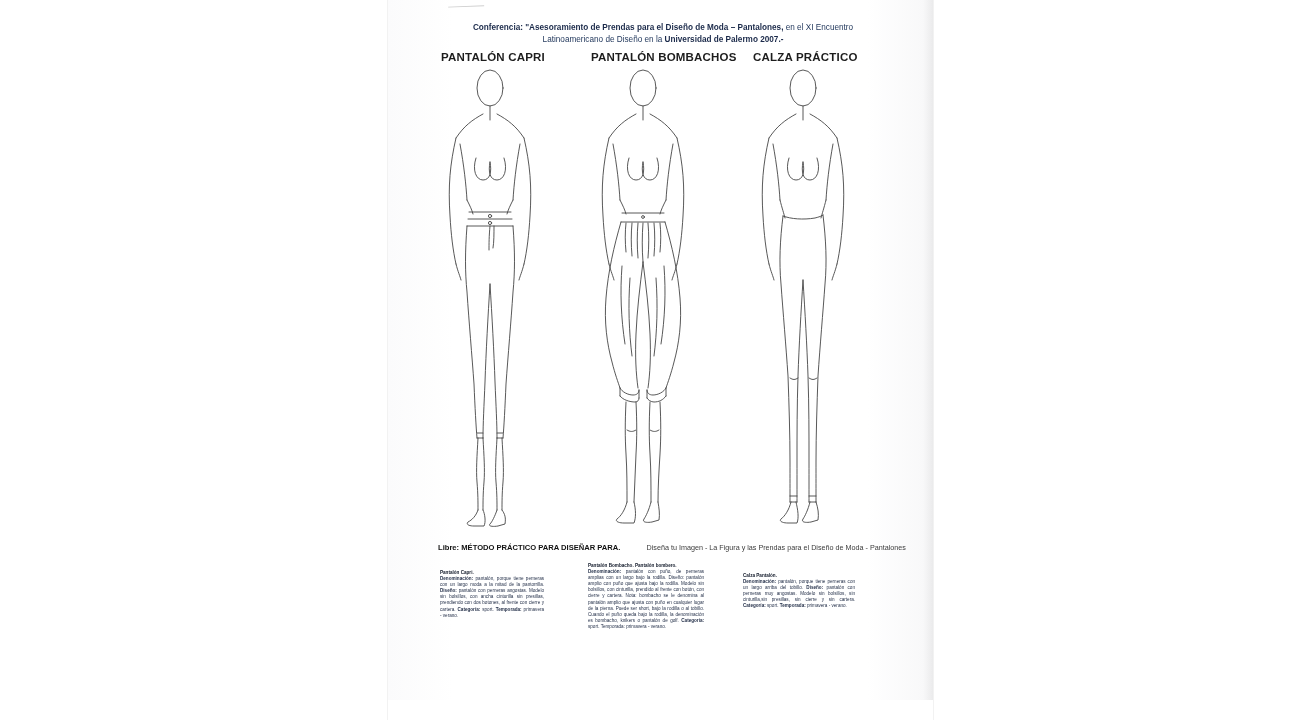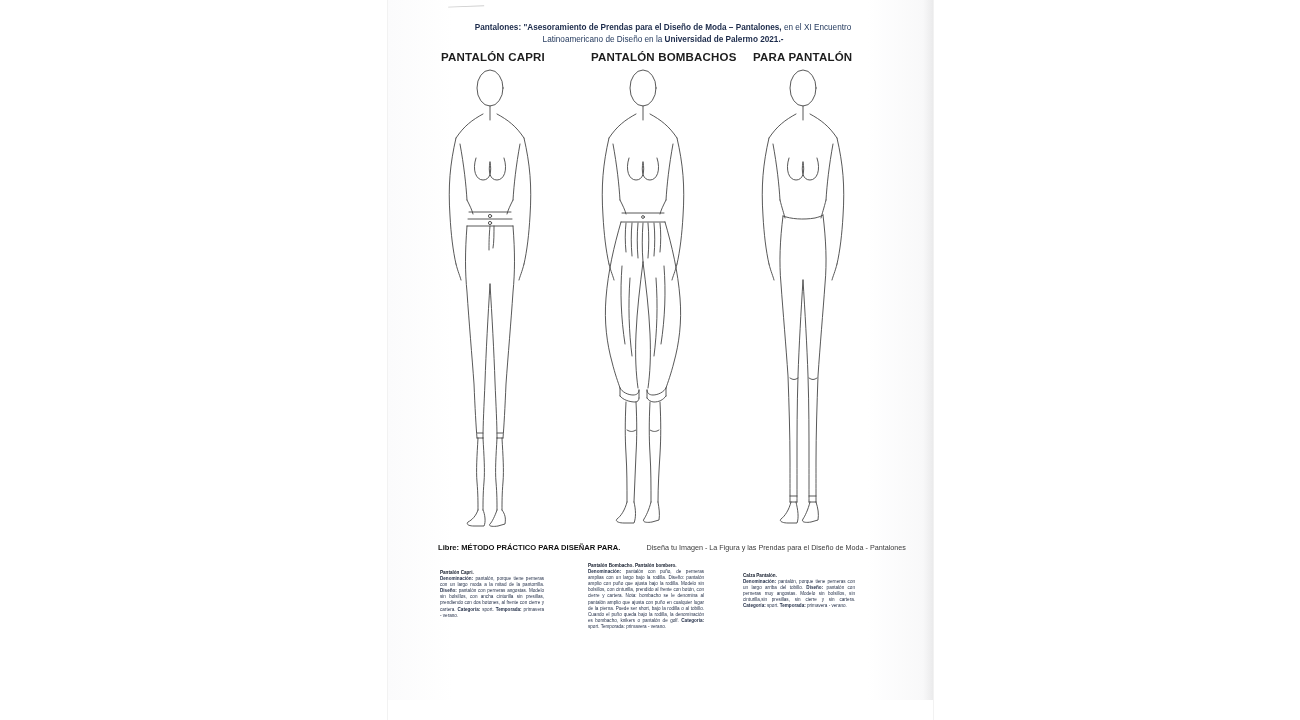--- a/index.html
+++ b/index.html
@@ -145,33 +145,33 @@
 <body>
 
 <div id="page-root">
 
   <div class="sheet">
     <div class="sheet-inner"></div>
     <div class="scan-edge"></div>
     <div class="corner-mark"></div>
 
     <div class="conf-title">
-      <span>Pantalones:</span>
+      <span>Conferencia:</span>
       <span>"Asesoramiento de Prendas para el Diseño de Moda – Pantalones,</span>
       <span class="norm">en el XI Encuentro</span>
       <br>
       <span class="norm">Latinoamericano de Diseño</span>
       <span class="norm">en la</span>
-      <span>Universidad de Palermo 2021.-</span>
+      <span>Universidad de Palermo 2007.-</span>
     </div>
 
     <div class="headings">
       <div class="heading h1">PANTALÓN CAPRI</div>
       <div class="heading h2">PANTALÓN BOMBACHOS</div>
-      <div class="heading h3">PARA PANTALÓN</div>
+      <div class="heading h3">CALZA PRÁCTICO</div>
     </div>
 
     <div class="figures">
 
       <div class="figure f1">
         <svg width="170" height="470" viewBox="0 0 170 470" fill="none" stroke="#454545" stroke-width="0.9" stroke-linecap="round" stroke-linejoin="round">
 
           <ellipse cx="70" cy="22" rx="13" ry="18"></ellipse>
           <path d="M70 40 L70 54"></path>
 

